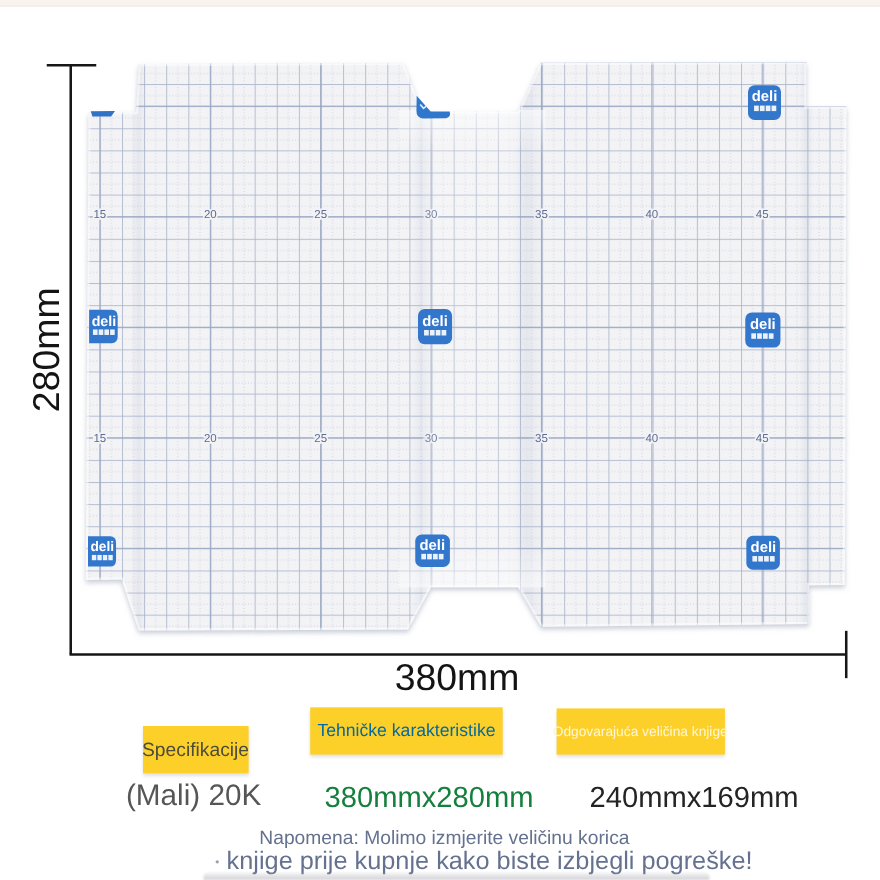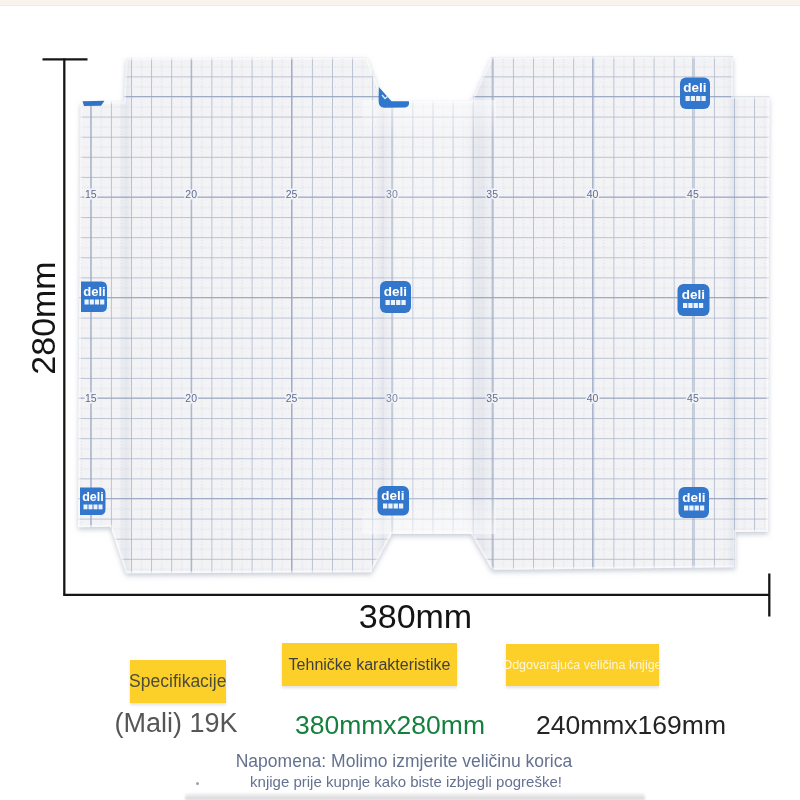--- a/index.html
+++ b/index.html
@@ -179,34 +179,34 @@
 
 <div class="abs" style="left:-42px;top:301px;width:170px;height:34px;line-height:34px;text-align:center;font-size:34px;color:#141414;transform:rotate(-90deg);">280mm</div>
 
 <div class="abs" style="left:330px;top:599px;width:171px;height:34px;line-height:34px;text-align:center;font-size:34px;color:#141414;">380mm</div>
 
 <div class="abs" style="left:129.5px;top:660px;width:96.5px;height:43px;background:#fcd028;box-shadow:0 2px 3px rgba(0,0,0,0.12);display:flex;align-items:center;justify-content:center;">
   <span style="font-size:17.5px;color:#4c4c3c;white-space:nowrap;">Specifikacije</span>
 </div>
 
 <div class="abs" style="left:282px;top:643px;width:175px;height:43px;background:#fcd028;box-shadow:0 2px 3px rgba(0,0,0,0.12);display:flex;align-items:center;justify-content:center;">
-  <span style="font-size:16px;color:#404040;white-space:nowrap;">Tehničke karakteristike</span>
+  <span style="font-size:16px;color:#0369a1;white-space:nowrap;">Tehničke karakteristike</span>
 </div>
 
 <div class="abs" style="left:505.5px;top:643.5px;width:153px;height:42px;background:#fcd028;box-shadow:0 2px 3px rgba(0,0,0,0.12);display:flex;align-items:center;justify-content:center;">
   <span style="font-size:12.5px;color:#fdf6d8;white-space:nowrap;">Odgovarajuća veličina knjige</span>
 </div>
 
-<div class="abs" style="left:76px;top:708px;width:200px;height:30px;line-height:30px;text-align:center;font-size:27px;color:#565656;white-space:nowrap;">(Mali) 19K</div>
+<div class="abs" style="left:76px;top:708px;width:200px;height:30px;line-height:30px;text-align:center;font-size:27px;color:#565656;white-space:nowrap;">(Mali) 20K</div>
 
 <div class="abs" style="left:267px;top:710px;width:200px;height:30px;line-height:30px;text-align:center;font-size:26.5px;color:#15803d;white-space:nowrap;margin-left:23px;">380mmx280mm</div>
 
 <div class="abs" style="left:499px;top:710px;width:200px;height:30px;line-height:30px;text-align:center;font-size:26.5px;color:#242424;white-space:nowrap;margin-left:32px;">240mmx169mm</div>
 
 <div class="abs" style="left:204px;top:752px;width:400px;height:19px;line-height:19px;text-align:center;font-size:17.5px;color:#64718f;white-space:nowrap;">Napomena: Molimo izmjerite veličinu korica</div>
 
-<div class="abs" style="left:206px;top:772px;width:400px;height:20px;line-height:20px;text-align:center;font-size:15px;color:#64718f;white-space:nowrap;">knjige prije kupnje kako biste izbjegli pogreške!</div>
+<div class="abs" style="left:206px;top:772px;width:400px;height:20px;line-height:20px;text-align:center;font-size:23px;color:#64718f;white-space:nowrap;">knjige prije kupnje kako biste izbjegli pogreške!</div>
 
 <div class="abs" style="left:196px;top:782px;width:3px;height:3px;background:#9aa0ad;border-radius:50%;"></div>
 
 <div class="abs" style="left:185px;top:793px;width:460px;height:7px;background:linear-gradient(to bottom, rgba(190,190,198,0.12), rgba(178,178,188,0.6));border-radius:4px 4px 0 0;filter:blur(1px);"></div>
 
 </div>
 
 </body></html>

